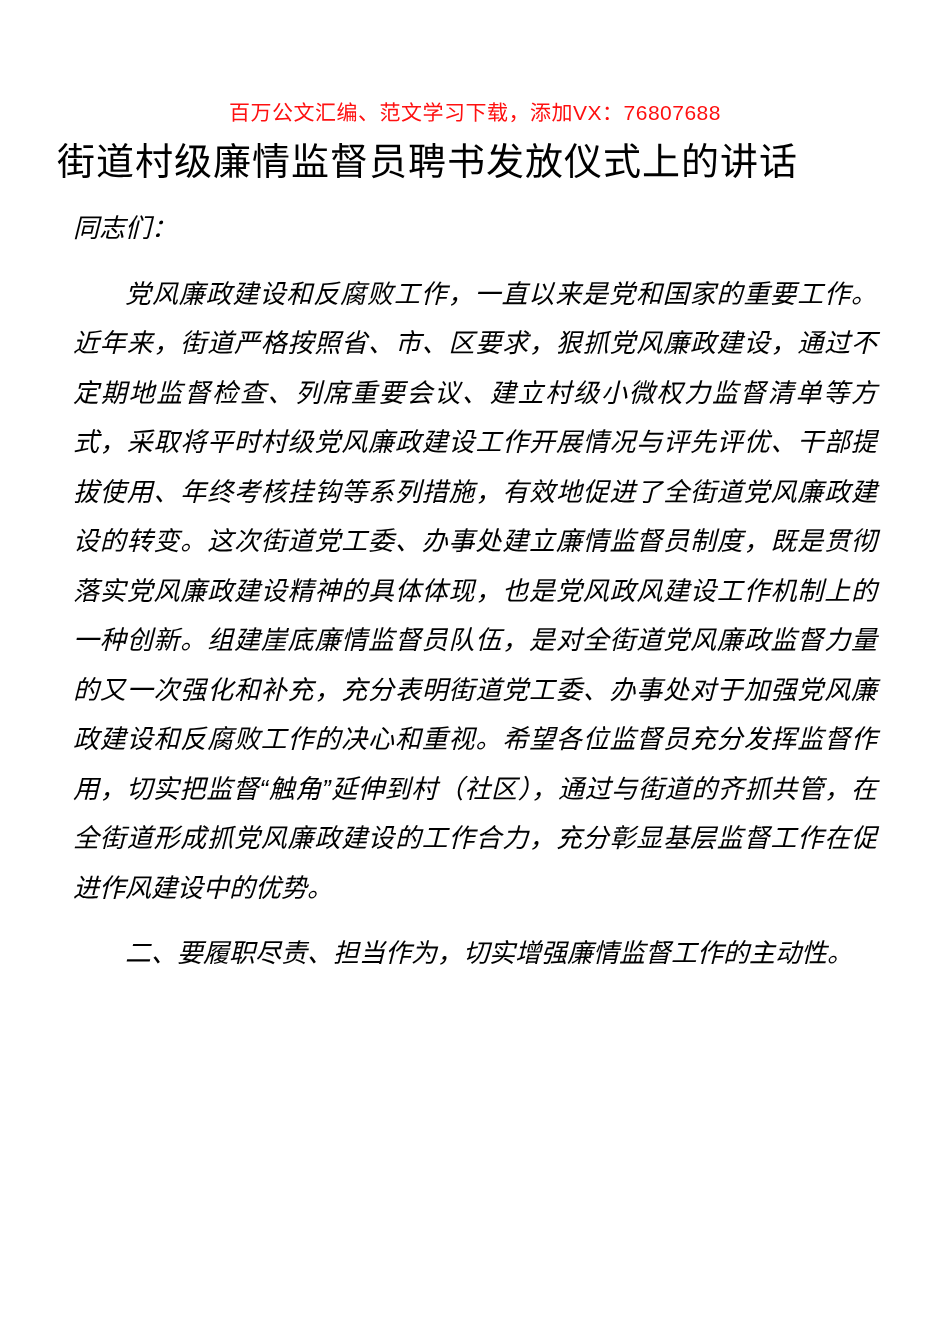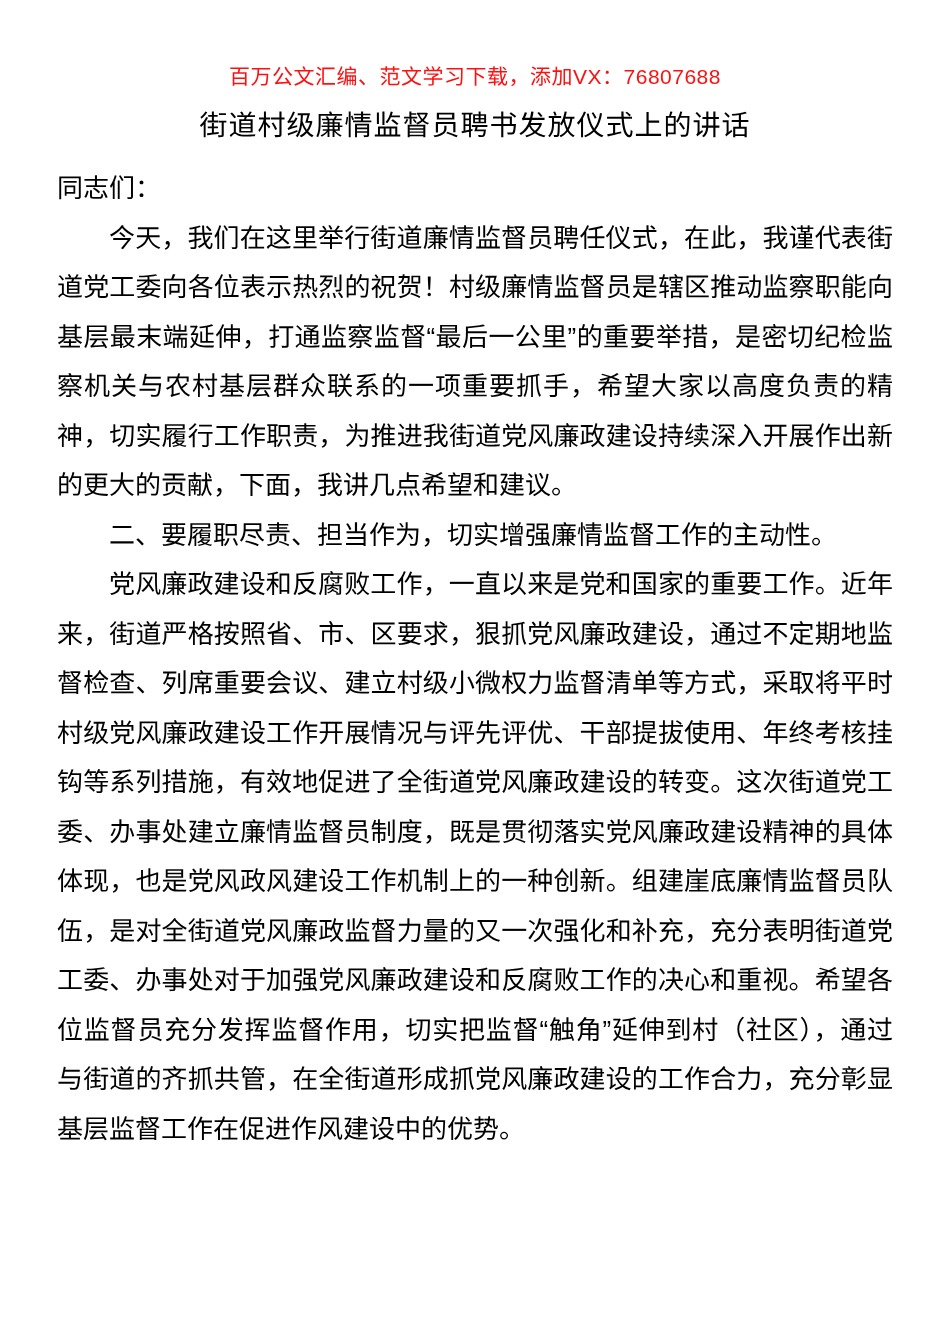--- a/index.html
+++ b/index.html
@@ -18,39 +18,40 @@
     font-family: "Liberation Sans", "DejaVu Sans", sans-serif;
     overflow: hidden;
   }
   .promo {
     font-size: 21px;
     line-height: 26px;
     text-align: center;
     color: #fe1010;
     font-weight: 400;
     letter-spacing: 0.5px;
+    margin-top: 36px;
   }
   .title {
     margin: 10px 0 8px 0;
-    font-size: 28px;
+    font-size: 38px;
     line-height: 52px;
     font-weight: 500;
-    text-align: center;
     letter-spacing: 1px;
   }
   .body {
     margin-top: 12px;
     font-size: 26px;
     line-height: 49.5px;
     text-align: justify;
     text-justify: inter-ideograph;
   }
   .body p {
-    margin: 0;
+    margin: 16px;
     padding: 0;
+    font-style: italic;
   }
   .para {
     text-indent: 2em;
   }
   .heading {
     font-weight: 500;
   }
   .bold-lead {
     font-weight: 700;
   }
@@ -59,21 +60,20 @@
 <body>
 
 <div class="page">
   <div class="promo">百万公文汇编、范文学习下载，添加VX：76807688</div>
 
   <h1 class="title">街道村级廉情监督员聘书发放仪式上的讲话</h1>
 
   <div class="body">
     <p class="salutation">同志们：</p>
 
-    <p class="para">今天，我们在这里举行街道廉情监督员聘任仪式，在此，我谨代表街道党工委向各位表示热烈的祝贺！村级廉情监督员是辖区推动监察职能向基层最末端延伸，打通监察监督“最后一公里”的重要举措，是密切纪检监察机关与农村基层群众联系的一项重要抓手，希望大家以高度负责的精神，切实履行工作职责，为推进我街道党风廉政建设持续深入开展作出新的更大的贡献，下面，我讲几点希望和建议。</p>
 
 
+    <p class="para">党风廉政建设和反腐败工作，一直以来是党和国家的重要工作。近年来，街道严格按照省、市、区要求，狠抓党风廉政建设，通过不定期地监督检查、列席重要会议、建立村级小微权力监督清单等方式，采取将平时村级党风廉政建设工作开展情况与评先评优、干部提拔使用、年终考核挂钩等系列措施，有效地促进了全街道党风廉政建设的转变。这次街道党工委、办事处建立廉情监督员制度，既是贯彻落实党风廉政建设精神的具体体现，也是党风政风建设工作机制上的一种创新。组建崖底廉情监督员队伍，是对全街道党风廉政监督力量的又一次强化和补充，充分表明街道党工委、办事处对于加强党风廉政建设和反腐败工作的决心和重视。希望各位监督员充分发挥监督作用，切实把监督“触角”延伸到村（社区），通过与街道的齐抓共管，在全街道形成抓党风廉政建设的工作合力，充分彰显基层监督工作在促进作风建设中的优势。</p>
+
     <p class="para heading">二、要履职尽责、担当作为，切实增强廉情监督工作的主动性。</p>
-
-    <p class="para">党风廉政建设和反腐败工作，一直以来是党和国家的重要工作。近年来，街道严格按照省、市、区要求，狠抓党风廉政建设，通过不定期地监督检查、列席重要会议、建立村级小微权力监督清单等方式，采取将平时村级党风廉政建设工作开展情况与评先评优、干部提拔使用、年终考核挂钩等系列措施，有效地促进了全街道党风廉政建设的转变。这次街道党工委、办事处建立廉情监督员制度，既是贯彻落实党风廉政建设精神的具体体现，也是党风政风建设工作机制上的一种创新。组建崖底廉情监督员队伍，是对全街道党风廉政监督力量的又一次强化和补充，充分表明街道党工委、办事处对于加强党风廉政建设和反腐败工作的决心和重视。希望各位监督员充分发挥监督作用，切实把监督“触角”延伸到村（社区），通过与街道的齐抓共管，在全街道形成抓党风廉政建设的工作合力，充分彰显基层监督工作在促进作风建设中的优势。</p>
 
   </div>
 </div>
 
 </body></html>

